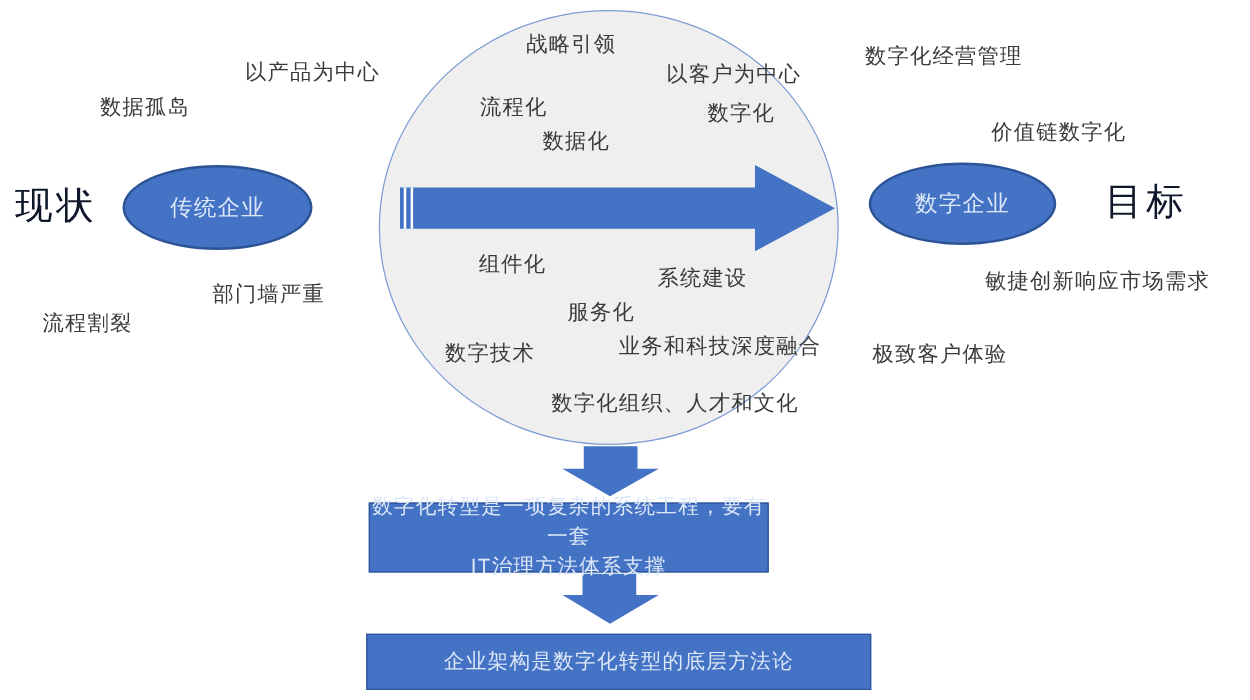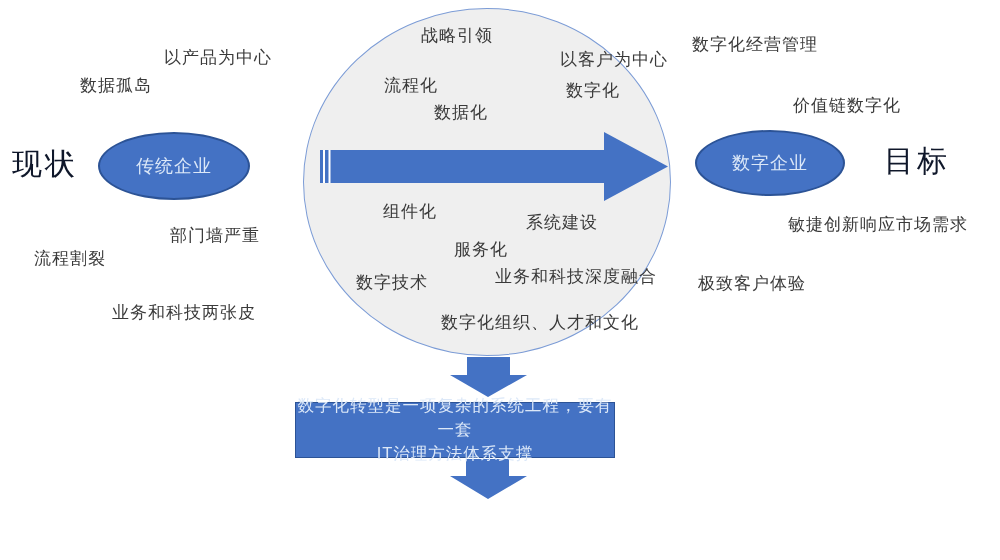--- a/index.html
+++ b/index.html
@@ -84,41 +84,41 @@
     <g>
       <polygon points="467,357 510,357 510,375 527,375 488,397 450,375 467,375" fill="#4472c4"></polygon>
     </g>
     <g>
       <polygon points="466,459 509,459 509,476 527,476 488,499 450,476 466,476" fill="#4472c4"></polygon>
     </g>
   </svg>
 
   <div class="big-title" style="left:12px;top:144px;">现状</div>
   <div class="ellipse ellipse-left">传统企业</div>
-  <div class="label" style="left:164px;top:46px;">以产品为中心</div>
+  <div class="label" style="left:196px;top:46px;">以产品为中心</div>
   <div class="label" style="left:80px;top:74px;">数据孤岛</div>
   <div class="label" style="left:170px;top:224px;">部门墙严重</div>
   <div class="label" style="left:34px;top:247px;">流程割裂</div>
-  <div class="label" style="left:112px;top:301px;">业务和科技两张皮</div>
 
   <div class="label" style="left:421px;top:24px;">战略引领</div>
-  <div class="label" style="left:560px;top:48px;text-align:right;">以客户为中心</div>
+  <div class="label" style="left:533px;top:48px;text-align:right;">以客户为中心</div>
   <div class="label" style="left:384px;top:74px;font-family:Liberation Serif, serif;">流程化</div>
   <div class="label" style="left:538px;top:79px;margin-left:28px;">数字化</div>
   <div class="label" style="left:434px;top:101px;">数据化</div>
   <div class="label" style="left:383px;top:200px;">组件化</div>
   <div class="label" style="left:526px;top:211px;">系统建设</div>
   <div class="label" style="left:454px;top:238px;">服务化</div>
   <div class="label" style="left:356px;top:271px;">数字技术</div>
   <div class="label" style="left:495px;top:265px;">业务和科技深度融合</div>
   <div class="label" style="left:441px;top:311px;">数字化组织、人才和文化</div>
 
   <div class="ellipse ellipse-right">数字企业</div>
   <div class="big-title" style="left:884px;top:141px;">目标</div>
   <div class="label" style="left:692px;top:33px;">数字化经营管理</div>
   <div class="label" style="left:793px;top:94px;">价值链数字化</div>
   <div class="label" style="left:788px;top:213px;">敏捷创新响应市场需求</div>
   <div class="label" style="left:698px;top:272px;">极致客户体验</div>
 
   <div class="banner banner-1">数字化转型是一项复杂的系统工程，要有一套
 IT治理方法体系支撑</div>
+  <div class="banner banner-2">企业架构是数字化转型的底层方法论</div>
 
 </div>
 
 </body></html>

